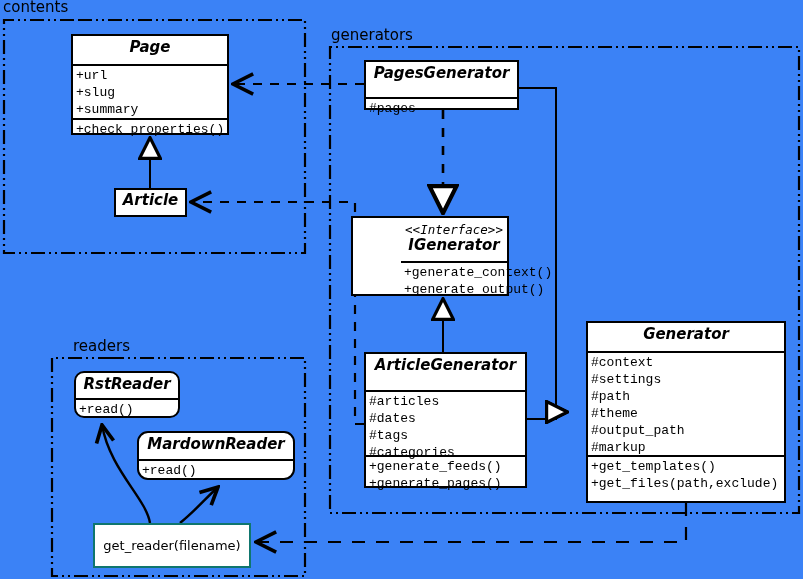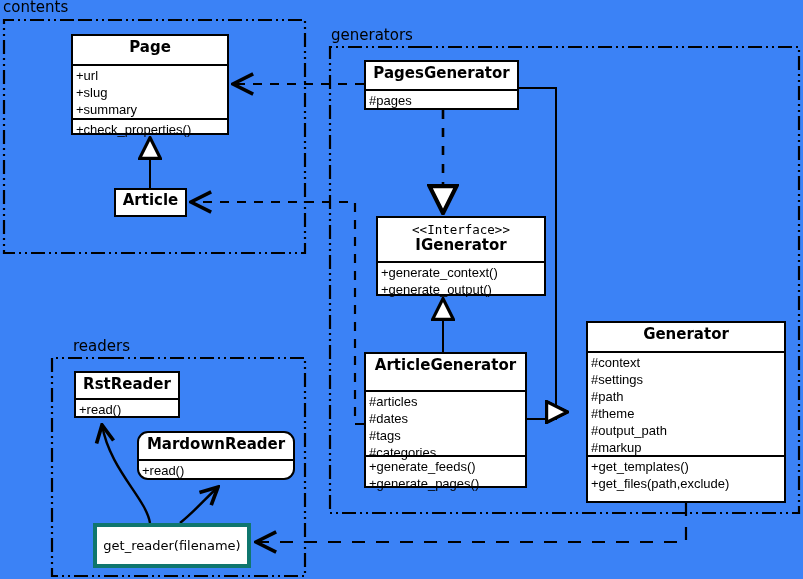--- a/index.html
+++ b/index.html
@@ -42,43 +42,44 @@
   .uml .hdr {
     box-sizing: border-box;
     text-align: center;
     font-family: "DejaVu Sans", sans-serif;
     font-weight: bold;
     font-size: 15px;
     color: #000;
     padding: 3px 4px 4px 4px;
     line-height: 1.12;
     white-space: nowrap;
+    font-style: italic;
   }
   .uml .stereo {
     display: block;
     font-family: "DejaVu Sans Mono", monospace;
     font-weight: normal;
     font-size: 12.5px;
     line-height: 1.2;
   }
   .uml .sect {
     box-sizing: border-box;
     border-top: 2px solid #000;
     padding: 1px 3px 2px 3px;
-    font-family: Liberation Sans, sans-serif;
+    font-family: Liberation Mono, monospace;
     font-size: 13px;
     color: #000;
     line-height: 1.31;
     white-space: nowrap;
   }
   .uml .sect div { white-space: nowrap; }
   .plainbox {
     position: absolute;
     box-sizing: border-box;
-    border: 4px solid #0f766e;
+    border: 2px solid #0f766e;
     background: #fff;
     display: flex;
     align-items: center;
     justify-content: center;
     font-family: "DejaVu Sans", sans-serif;
     font-size: 13px;
     color: #000;
     white-space: nowrap;
   }
 </style>
@@ -168,27 +169,27 @@
     <div class="sect">
       <div>+check_properties()</div>
     </div>
   </div>
 
   <div class="uml" style="left:114px; top:188px; width:73px; height:29px;">
     <div class="hdr" style="height:25px; padding-top:2px;">Article</div>
   </div>
 
   <div class="uml" style="left:364px; top:60px; width:155px; height:50px;">
-    <div class="hdr" style="height:27px;">PagesGenerator</div>
+    <div class="hdr" style="height:35px;">PagesGenerator</div>
     <div class="sect">
       <div>#pages</div>
     </div>
   </div>
 
-  <div class="uml" style="left:376px; top:216px; width:170px; height:80px;">
+  <div class="uml" style="left:351px; top:216px; width:158px; height:80px;padding-left:48px;">
     <div class="hdr" style="height:43px; padding-top:4px;">
       <span class="stereo">&lt;&lt;Interface&gt;&gt;</span>
       <span>IGenerator</span>
     </div>
     <div class="sect">
       <div>+generate_context()</div>
       <div>+generate_output()</div>
     </div>
   </div>
 
@@ -215,21 +216,21 @@
       <div>#theme</div>
       <div>#output_path</div>
       <div>#markup</div>
     </div>
     <div class="sect">
       <div>+get_templates()</div>
       <div>+get_files(path,exclude)</div>
     </div>
   </div>
 
-  <div class="uml" style="left:74px; top:371px; width:106px; height:47px;">
+  <div class="uml" style="left:74px; top:371px; width:106px; height:47px;border-radius:10px;">
     <div class="hdr" style="height:25px;">RstReader</div>
     <div class="sect">
       <div>+read()</div>
     </div>
   </div>
 
   <div class="uml" style="left:137px; top:431px; width:158px; height:49px;border-radius:11px;">
     <div class="hdr" style="height:26px;">MardownReader</div>
     <div class="sect">
       <div>+read()</div>

